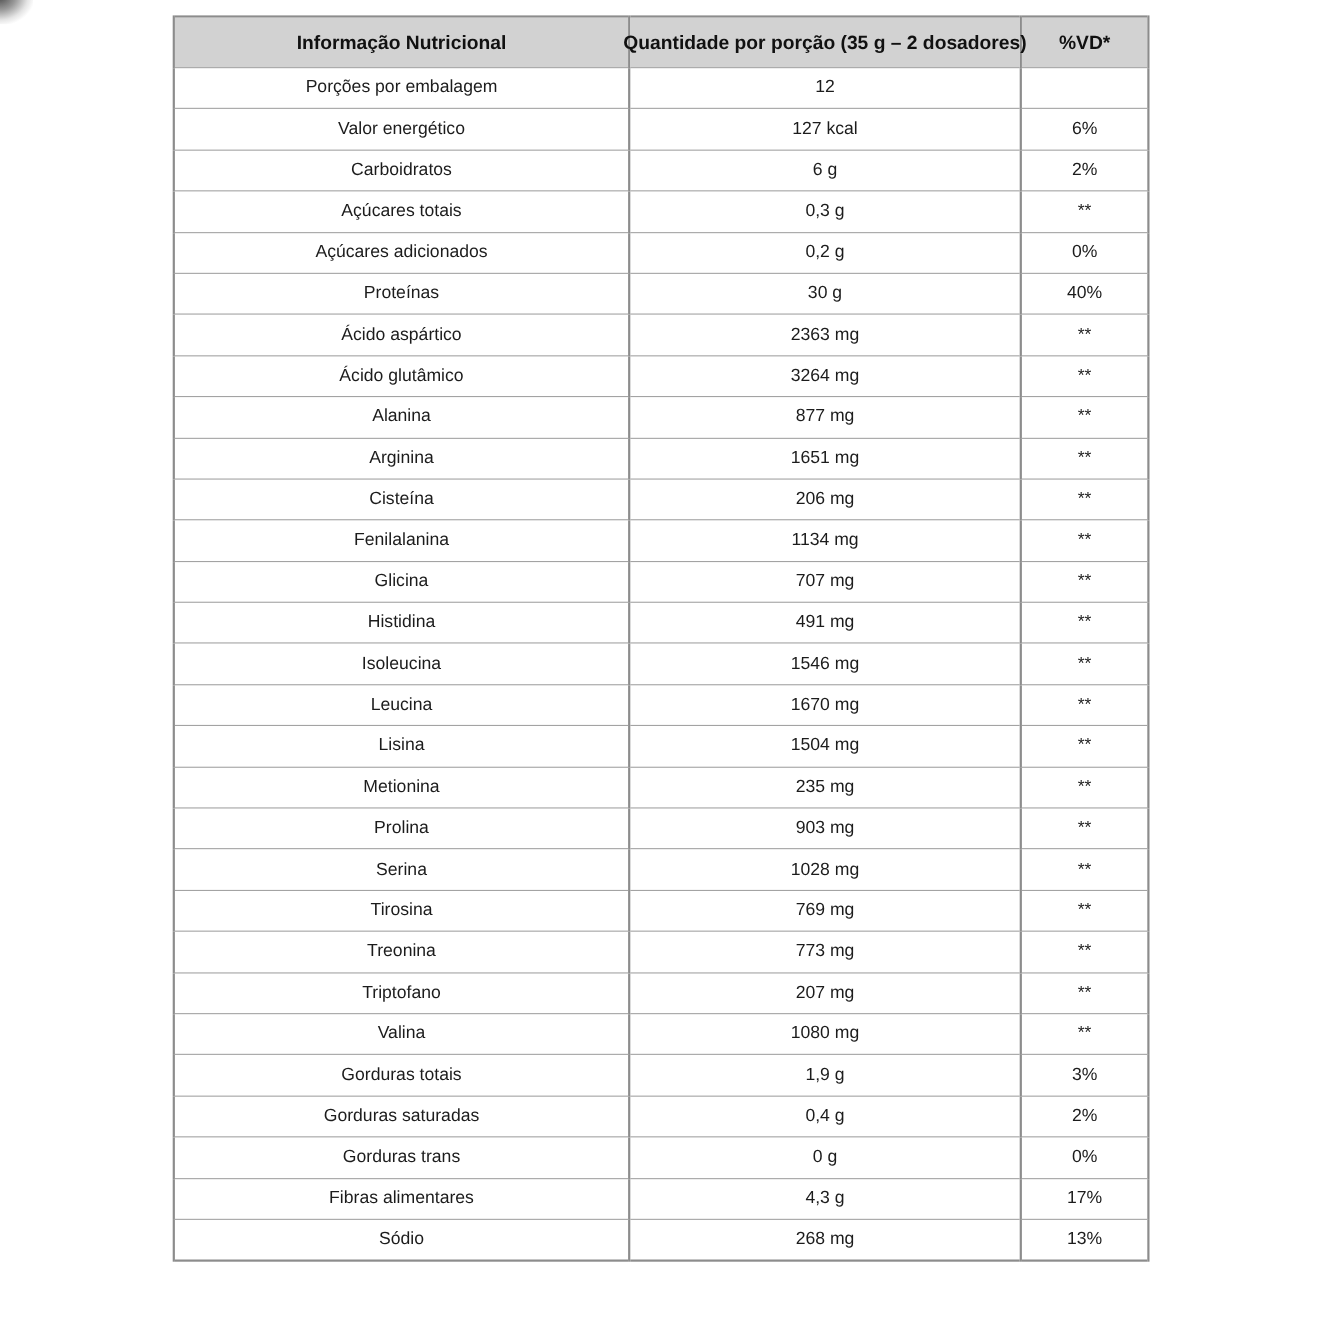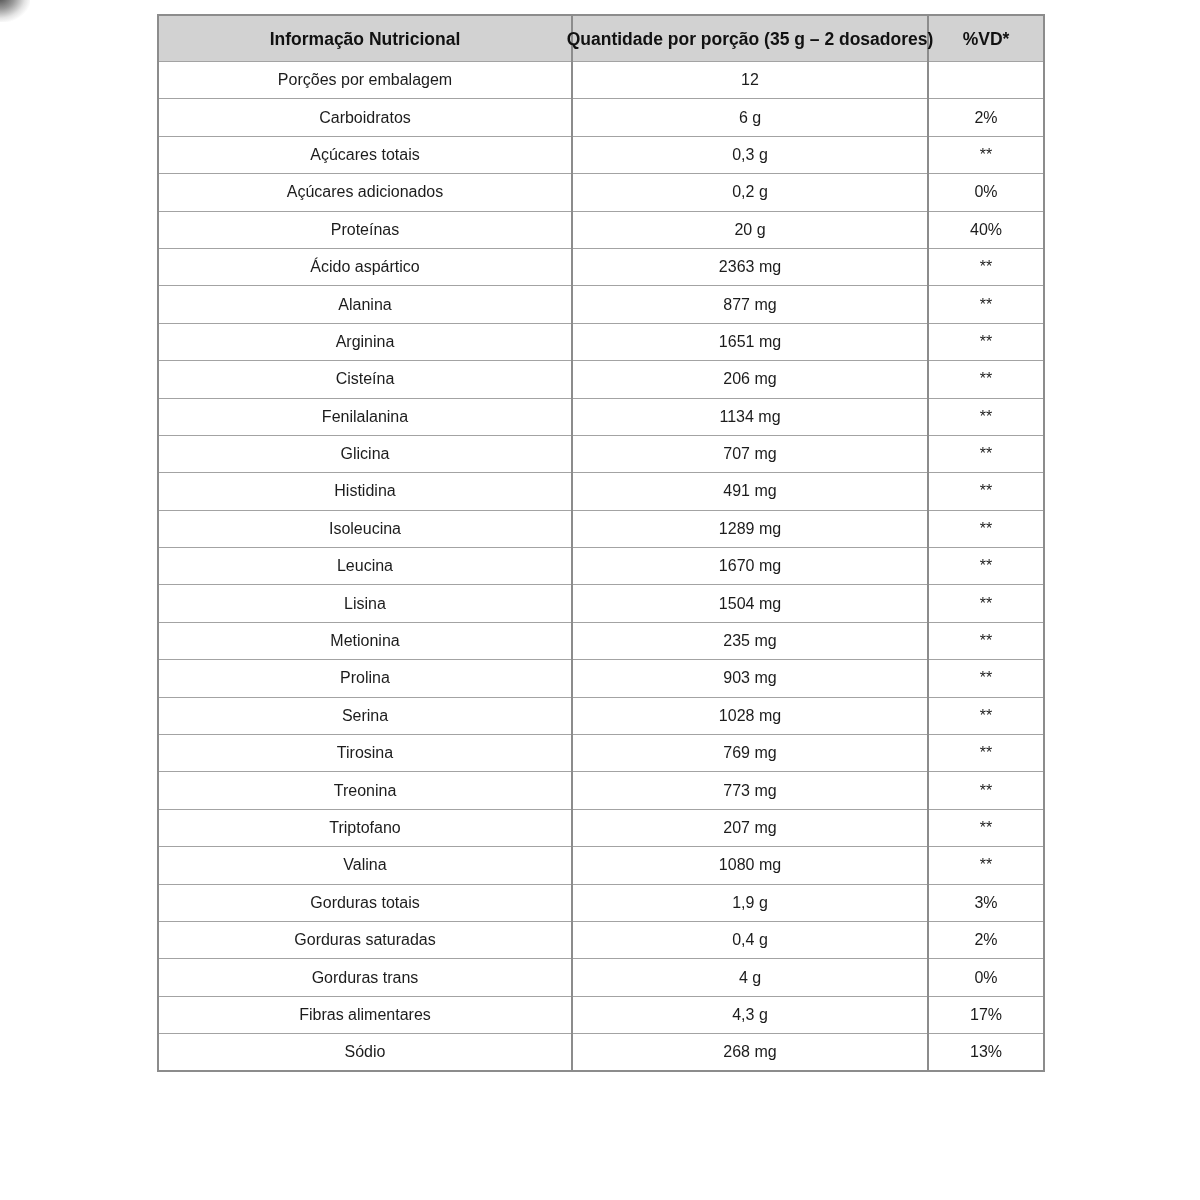--- a/index.html
+++ b/index.html
@@ -99,45 +99,55 @@
         </th>
       </tr>
     </thead>
     <tbody id="nutri-body">
         <tr>
           <td>Porções por embalagem</td>
           <td>12</td>
           <td></td>
         </tr>
         <tr>
+          <td>Valor energético</td>
+          <td>127 kcal</td>
+          <td>6%</td>
+        </tr>
+        <tr>
           <td>Carboidratos</td>
           <td>6 g</td>
           <td>2%</td>
         </tr>
         <tr>
           <td>Açúcares totais</td>
           <td>0,3 g</td>
           <td>**</td>
         </tr>
         <tr>
           <td>Açúcares adicionados</td>
           <td>0,2 g</td>
           <td>0%</td>
         </tr>
         <tr>
           <td>Proteínas</td>
-          <td>20 g</td>
+          <td>30 g</td>
           <td>40%</td>
         </tr>
         <tr>
           <td>Ácido aspártico</td>
           <td>2363 mg</td>
           <td>**</td>
         </tr>
         <tr>
+          <td>Ácido glutâmico</td>
+          <td>3264 mg</td>
+          <td>**</td>
+        </tr>
+        <tr>
           <td>Alanina</td>
           <td>877 mg</td>
           <td>**</td>
         </tr>
         <tr>
           <td>Arginina</td>
           <td>1651 mg</td>
           <td>**</td>
         </tr>
         <tr>
@@ -155,21 +165,21 @@
           <td>707 mg</td>
           <td>**</td>
         </tr>
         <tr>
           <td>Histidina</td>
           <td>491 mg</td>
           <td>**</td>
         </tr>
         <tr>
           <td>Isoleucina</td>
-          <td>1289 mg</td>
+          <td>1546 mg</td>
           <td>**</td>
         </tr>
         <tr>
           <td>Leucina</td>
           <td>1670 mg</td>
           <td>**</td>
         </tr>
         <tr>
           <td>Lisina</td>
           <td>1504 mg</td>
@@ -215,21 +225,21 @@
           <td>1,9 g</td>
           <td>3%</td>
         </tr>
         <tr>
           <td>Gorduras saturadas</td>
           <td>0,4 g</td>
           <td>2%</td>
         </tr>
         <tr>
           <td>Gorduras trans</td>
-          <td>4 g</td>
+          <td>0 g</td>
           <td>0%</td>
         </tr>
         <tr>
           <td>Fibras alimentares</td>
           <td>4,3 g</td>
           <td>17%</td>
         </tr>
         <tr>
           <td>Sódio</td>
           <td>268 mg</td>

